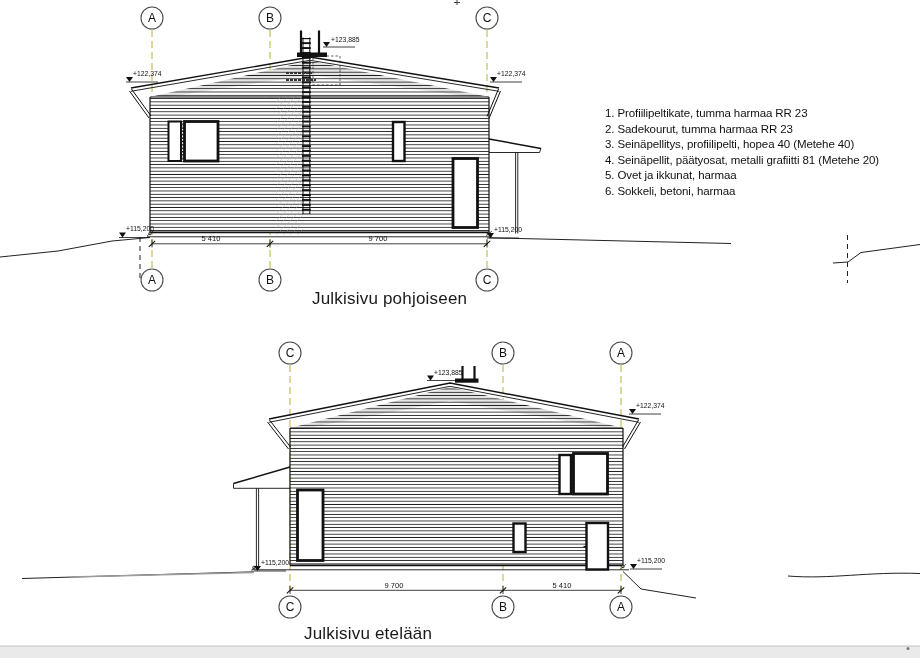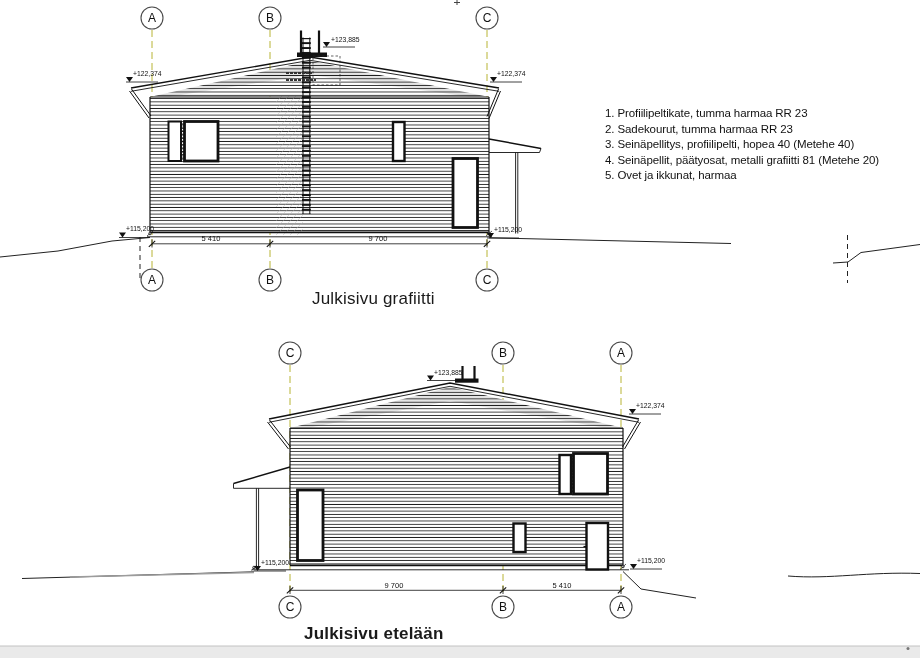--- a/index.html
+++ b/index.html
@@ -4,21 +4,21 @@
 <style>
   html,body{margin:0;padding:0;background:#fff;}
   .page{position:relative;width:920px;height:658px;background:#ffffff;overflow:hidden;
         font-family:"Liberation Sans",sans-serif;color:#111;}
   .page svg{position:absolute;left:0;top:0;}
   .materials{position:absolute;left:578px;top:106px;width:330px;}
   .materials .mat-title{font-size:12.5px;font-weight:bold;text-decoration:underline;margin-bottom:3px;letter-spacing:.2px;}
   .materials .mat-item{font-size:11.5px;line-height:15.5px;letter-spacing:-0.1px;white-space:nowrap;margin-left:27px;}
   .elev-title{position:absolute;font-size:17px;color:#1a1a1a;letter-spacing:.2px;}
   .title-north{left:312px;top:289px;}
-  .title-south{left:304px;top:624px;font-weight:bold;}
+  .title-south{left:304px;top:624px;}
   text{font-family:"Liberation Sans",sans-serif;fill:#111;}
   .lvl{font-size:6.8px;}
   .dim{font-size:7.5px;text-anchor:middle;}
   .gl{font-size:12px;text-anchor:middle;}
 </style>
 </head>
 <body>
 
 <div class="page">
 
@@ -326,18 +326,19 @@
     <circle cx="908" cy="648.5" r="1.5" fill="#777"></circle>
   </g>
 </svg>
 
 <div class="materials">
   <div class="mat-item">1. Profiilipeltikate, tumma harmaa RR 23</div>
   <div class="mat-item">2. Sadekourut, tumma harmaa RR 23</div>
   <div class="mat-item">3. Seinäpellitys, profiilipelti, hopea 40 (Metehe 40)</div>
   <div class="mat-item">4. Seinäpellit, päätyosat, metalli grafiitti 81 (Metehe 20)</div>
   <div class="mat-item">5. Ovet ja ikkunat, harmaa</div>
+  <div class="mat-item">6. Sokkeli, betoni, harmaa</div>
 </div>
 
-<div class="elev-title title-north">Julkisivu grafiitti</div>
+<div class="elev-title title-north">Julkisivu pohjoiseen</div>
 <div class="elev-title title-south">Julkisivu etelään</div>
 
 </div>
 
 </body></html>

